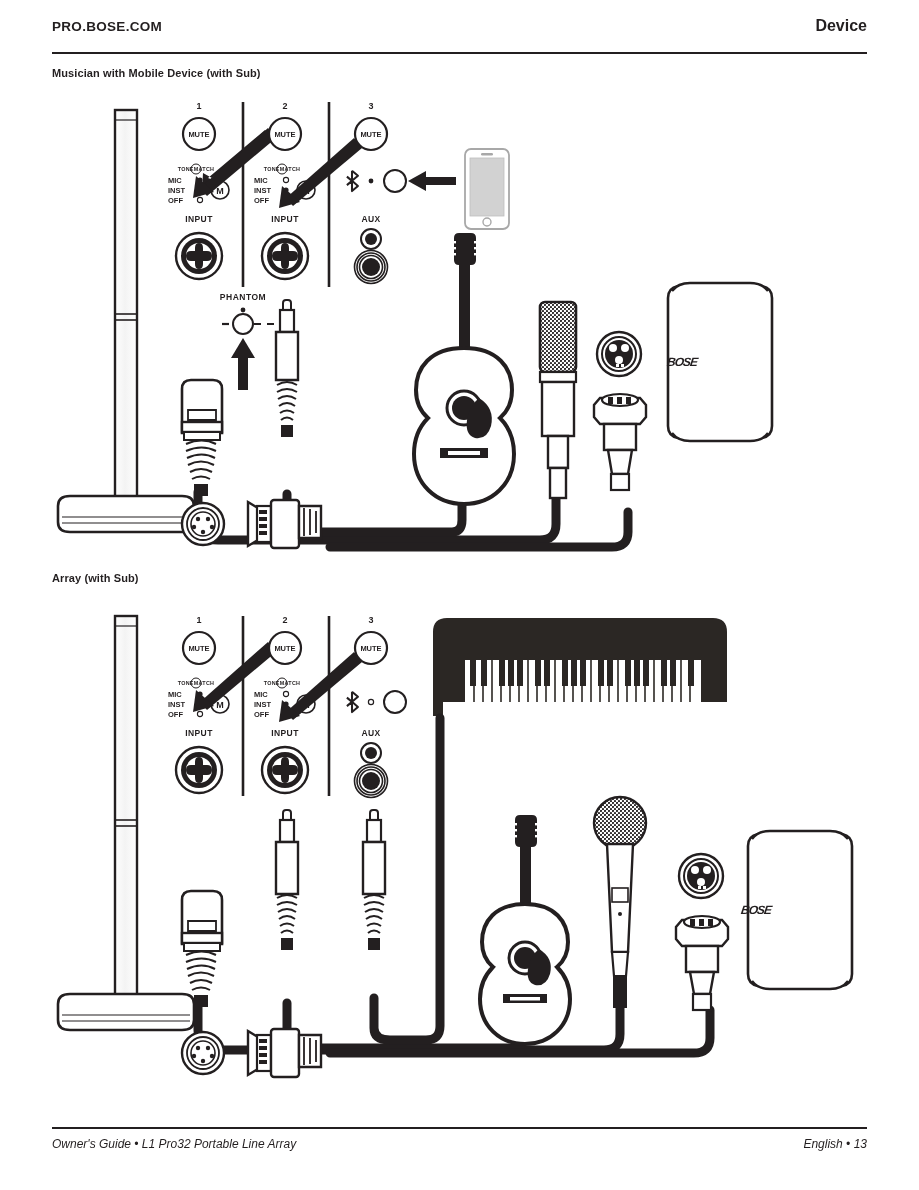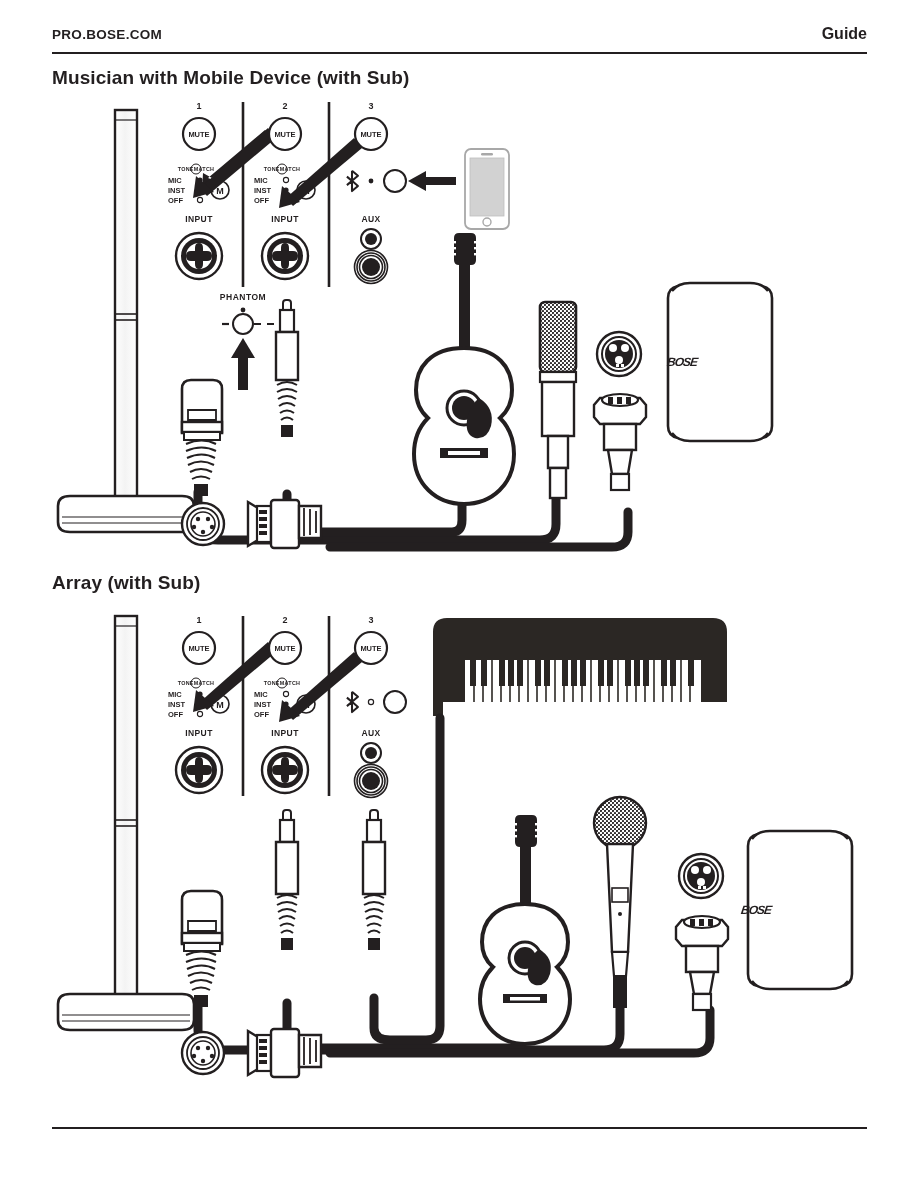--- a/index.html
+++ b/index.html
@@ -10,39 +10,39 @@
     background: #ffffff;
     font-family: "Liberation Sans", sans-serif;
     color: #231f20;
     position: relative;
     overflow: hidden;
   }
   .page { position:absolute; inset:0; }
 
   
   .header {
-    position:absolute; left:52px; top:27px; width:815px; height:28px;
+    position:absolute; left:52px; top:19px; width:815px; height:28px;
   }
   .header .site {
     position:absolute; left:0; top:0;
     font-size:13.5px; font-weight:bold; letter-spacing:0.3px;
   }
   .header .section {
     position:absolute; right:0; top:-2px;
     font-size:16px; font-weight:bold;
   }
   .rule-top {
     position:absolute; left:52px; top:52px; width:815px; height:2px;
     background:#231f20;
   }
 
   
   .sec-title {
     position:absolute; left:52px;
-    font-size:19px; font-weight:bold; letter-spacing:0.1px;
+    font-size:11px; font-weight:bold; letter-spacing:0.1px;
   }
   #title-1 { top:67px; }
   #title-2 { top:572px; }
 
   
   .rule-bot {
     position:absolute; left:52px; top:1127px; width:815px; height:1.6px;
     background:#231f20;
   }
   .footer { position:absolute; left:52px; top:1137px; width:815px; height:20px; }
@@ -60,21 +60,21 @@
 
   .lbl { font-family:"Liberation Sans", sans-serif; font-weight:bold; fill:#231f20; }
 </style>
 </head>
 <body>
 
 <div class="page">
 
   <div class="header">
     <div class="site">PRO.BOSE.COM</div>
-    <div class="section">Guide</div>
+    <div class="section">Device</div>
   </div>
   <div class="rule-top"></div>
 
   <div class="sec-title" id="title-1">Musician with Mobile Device (with Sub)</div>
 
   <div class="diagram" id="diagram-1">
   <svg width="919" height="470" viewBox="0 0 919 470" xmlns="http://www.w3.org/2000/svg">
     <defs>
 
       <pattern id="mesh1" width="4" height="4" patternUnits="userSpaceOnUse">
@@ -687,14 +687,18 @@
           <path d="M304 439 v28"></path>
               <path d="M310 440 v26"></path>
               <path d="M316 442 v22"></path>
         </g>
       </g>
     </g>
   </svg>
   </div>
 
   <div class="rule-bot"></div>
+  <div class="footer">
+    <div class="left">Owner's Guide • L1 Pro32 Portable Line Array</div>
+    <div class="right">English • 13</div>
+  </div>
 
 </div>
 
 </body></html>

